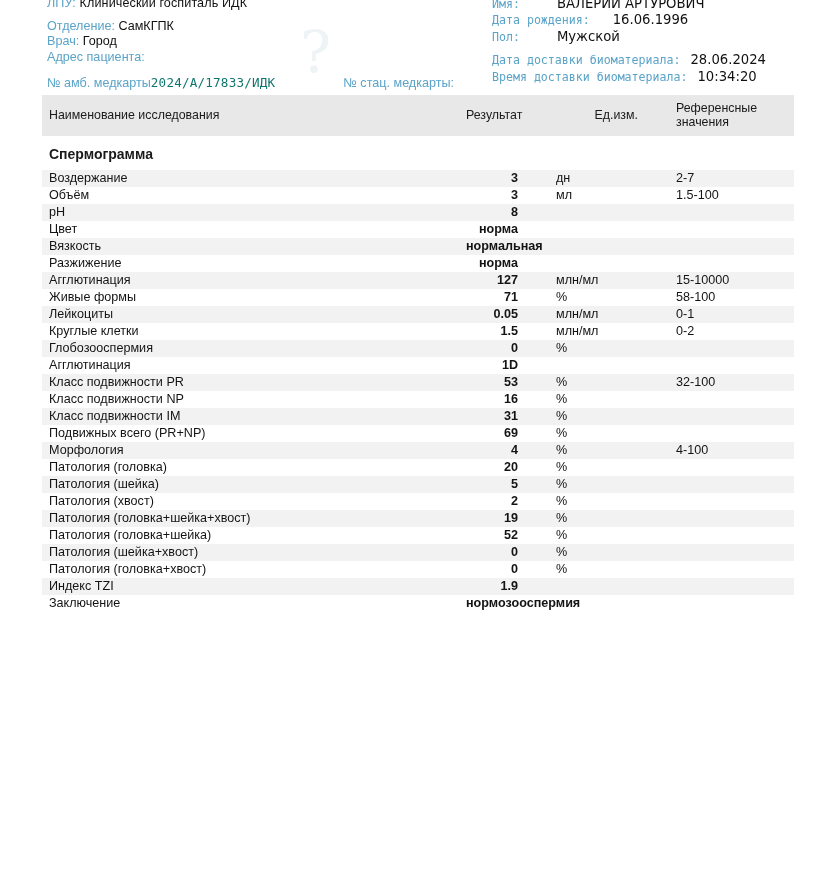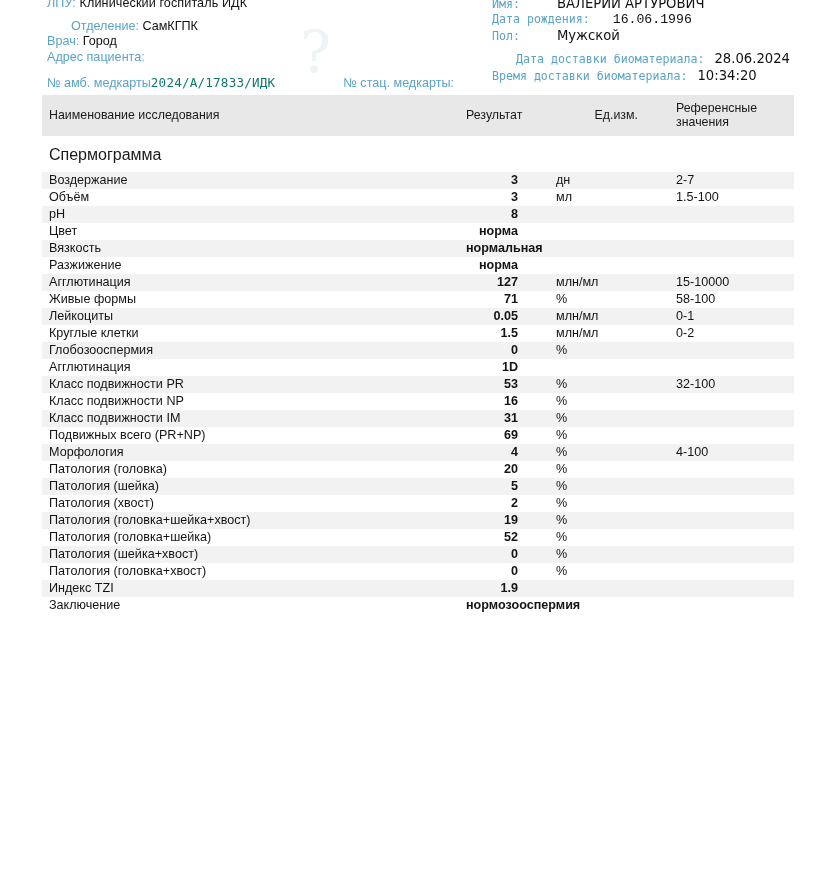--- a/index.html
+++ b/index.html
@@ -45,21 +45,21 @@
     top: -4px;
     width: 336px;
   }
 
   .hdr-line {
     display: block;
     white-space: nowrap;
     line-height: 15.6px;
     font-size: 12.4px;
   }
-  .hdr-line.spaced-top { margin-top: 7px; margin-left: 24px; }
+  .hdr-line.spaced-top { margin-top: 7px; }
 
   .lbl {
     color: #5aa3c8;
   }
   .val {
     color: #111111;
   }
 
   
   .hdr-left .hdr-line { font-size: 12.6px; }
@@ -68,21 +68,21 @@
   
   .hdr-right .hdr-line {
     font-family: "DejaVu Sans Mono", "Liberation Mono", monospace;
     font-size: 11.6px;
     line-height: 15.4px;
   }
   .hdr-right .val {
     font-family: "DejaVu Sans", "Liberation Sans", sans-serif;
     font-size: 13.2px;
   }
-  .hdr-right .val-pad { padding-left: 16px; font-family: Liberation Mono, monospace; }
+  .hdr-right .val-pad { padding-left: 16px; }
   .hdr-right .val-pad-wide { padding-left: 30px; }
   .hdr-right .val-tight { padding-left: 3px; }
 
   
   .card-row {
     position: absolute;
     left: 47px;
     top: 75px;
     width: 760px;
     white-space: nowrap;
@@ -130,23 +130,24 @@
     height: 12px;
     vertical-align: middle;
   }
   .tbl thead th.h-name   { padding-left: 7px; }
   .tbl thead th.h-value  { text-align: right; padding-right: 8px; margin-top: 20px; }
   .tbl thead th.h-unit   { padding-left: 30px; text-align: right; }
   .tbl thead th.h-ref    { padding-left: 38px; }
 
   .group-row td {
     padding: 10px 0 8px 7px;
-    font-size: 16px;
+    font-size: 14px;
     background: #ffffff;
     color: #1a1a1a;
+    font-weight: bold;
   }
 
   .tbl tbody tr.data-row td {
     padding: 0;
     height: 17px;
     line-height: 17px;
     vertical-align: middle;
     font-size: 12.6px;
     color: #141414;
   }

